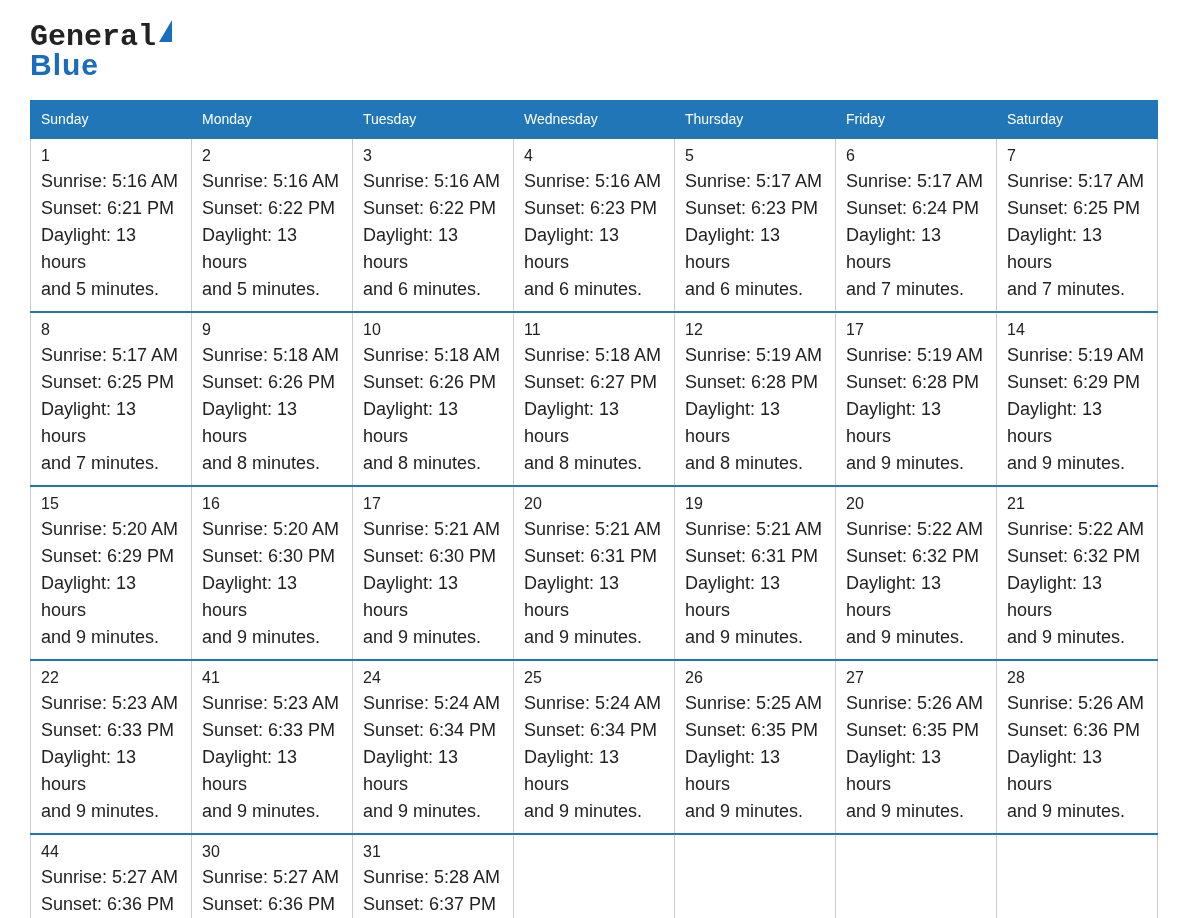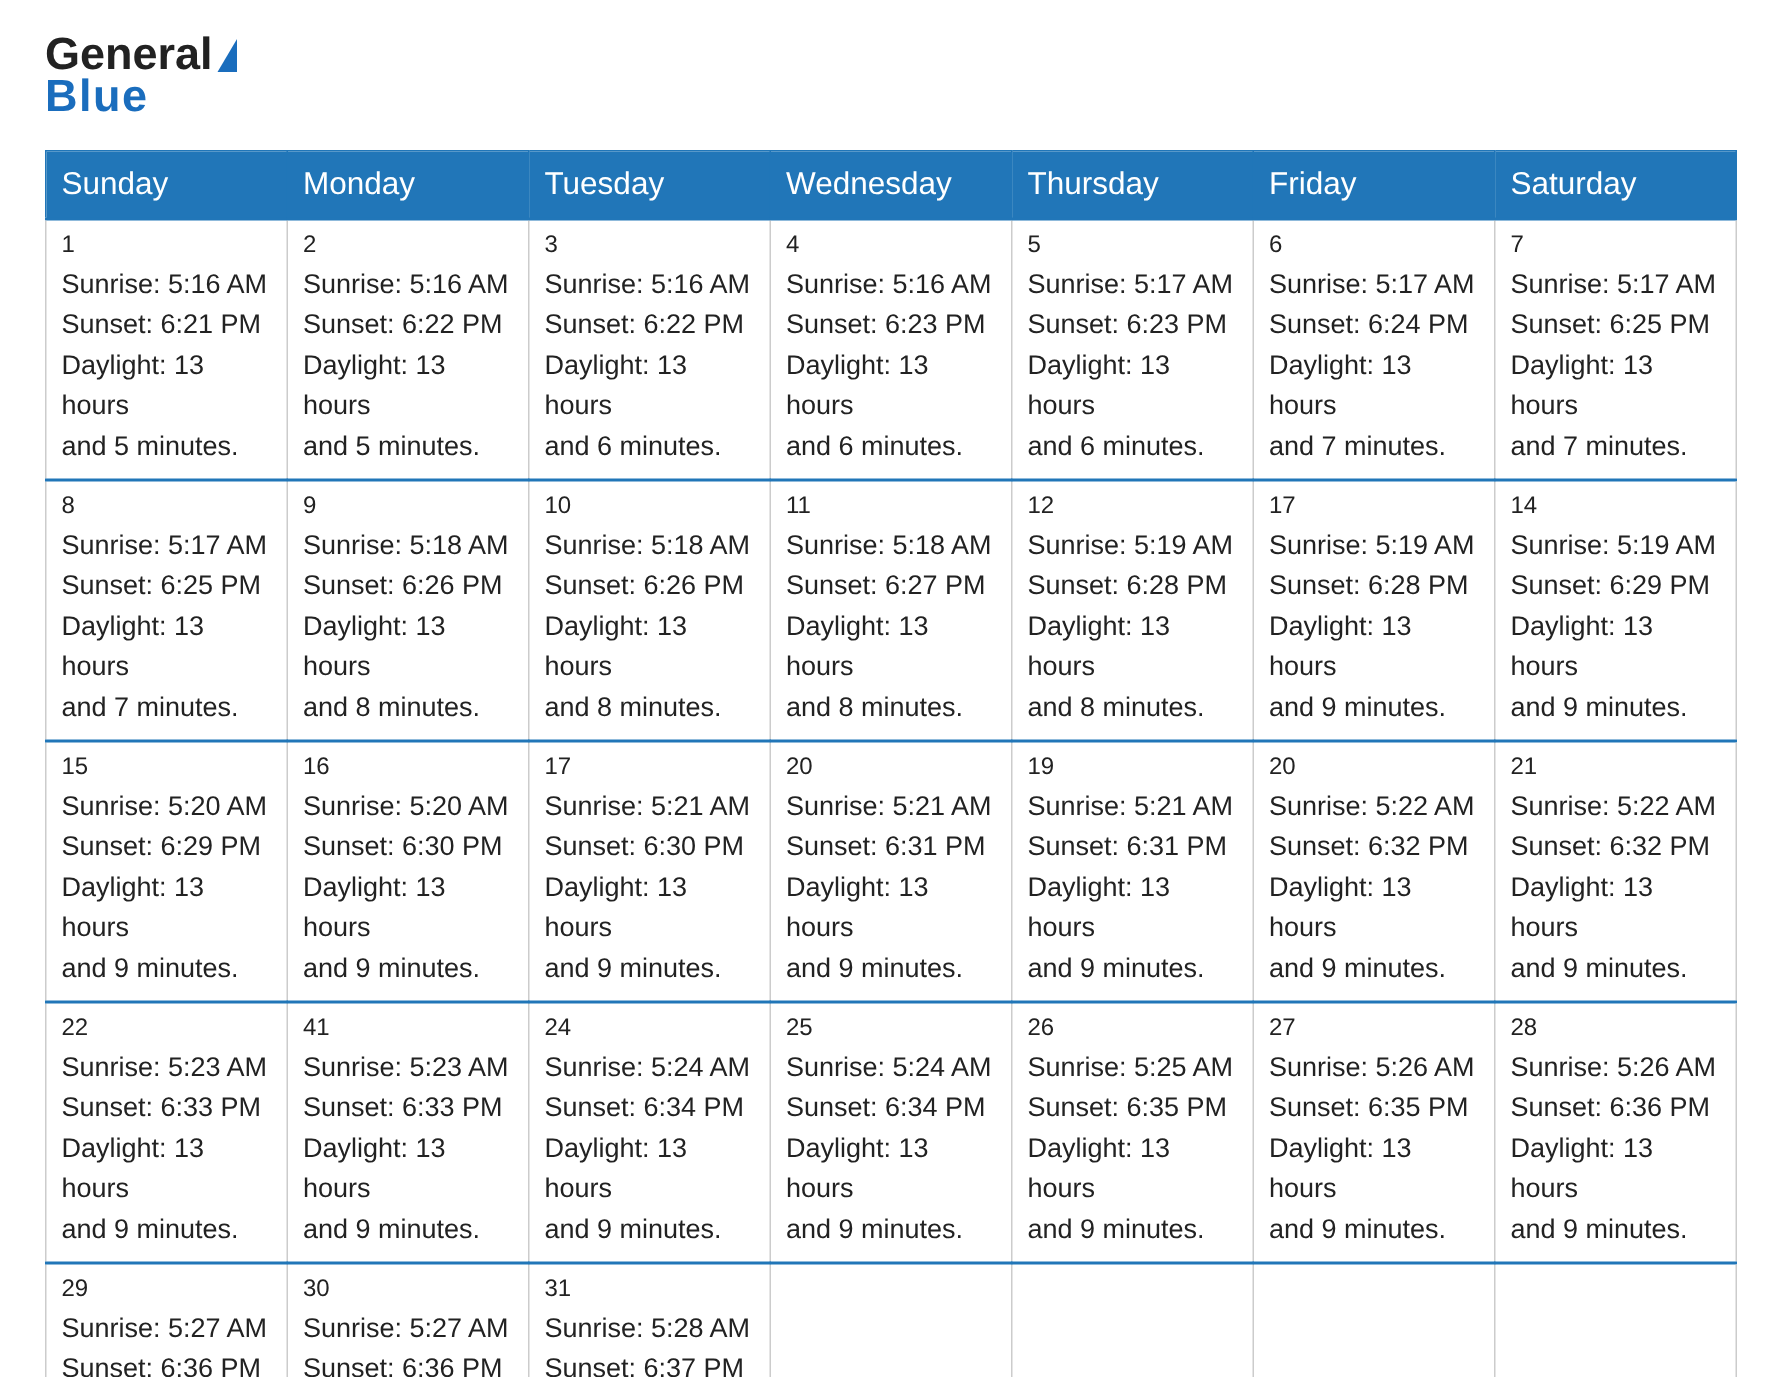--- a/index.html
+++ b/index.html
@@ -36,21 +36,21 @@
       font-weight: normal;
     }
     .calendar-table {
       width: 100%;
       border-collapse: collapse;
       border: 1px solid #aaa;
     }
     .calendar-table th {
       background: #2176b8;
       color: #fff;
-      font-size: 21px;
+      font-size: 14px;
       font-weight: normal;
       padding: 10px 10px;
       text-align: left;
       border: 1px solid #2176b8;
     }
     .calendar-table td {
       vertical-align: top;
       padding: 8px 10px;
       border: 1px solid #ccc;
       width: calc(100% / 7);
@@ -74,21 +74,21 @@
     }
     .empty-cell {
       background: #fff;
     }
   </style>
 </head>
 <body>
 
 <div class="header-area">
   <div class="logo">
-    <div style="display:flex; align-items:center;">
+    <div style="display:flex; font-family:Liberation Mono, monospace;">
       <span style="font-size:30px; font-weight:bold; color:#222;">General</span>
       <span style="display:inline-block; width:0; height:0; border-left:13px solid transparent; border-bottom:22px solid #1a6dbd; margin-left:3px; position:relative; top:0px;"></span>
     </div>
     <div style="font-size:30px; font-weight:bold; color:#1a6dbd; margin-top:-6px; letter-spacing:1px;">Blue</div>
   </div>
   <div class="title-area">
     <div class="month-title"></div>
     <div class="location-title"></div>
   </div>
 </div>
@@ -361,21 +361,21 @@
         <div class="day-info">
           Sunrise: 5:26 AM<br>
           Sunset: 6:36 PM<br>
           Daylight: 13 hours<br>
           and 9 minutes.
         </div>
         </td>
       </tr>
       <tr>
         <td>
-          <span class="day-number">29</span>
+          <span class="day-number">44</span>
         <div class="day-info">
           Sunrise: 5:27 AM<br>
           Sunset: 6:36 PM<br>
           Daylight: 13 hours<br>
           and 9 minutes.
         </div>
         </td>
         <td>
           <span class="day-number">30</span>
         <div class="day-info">

